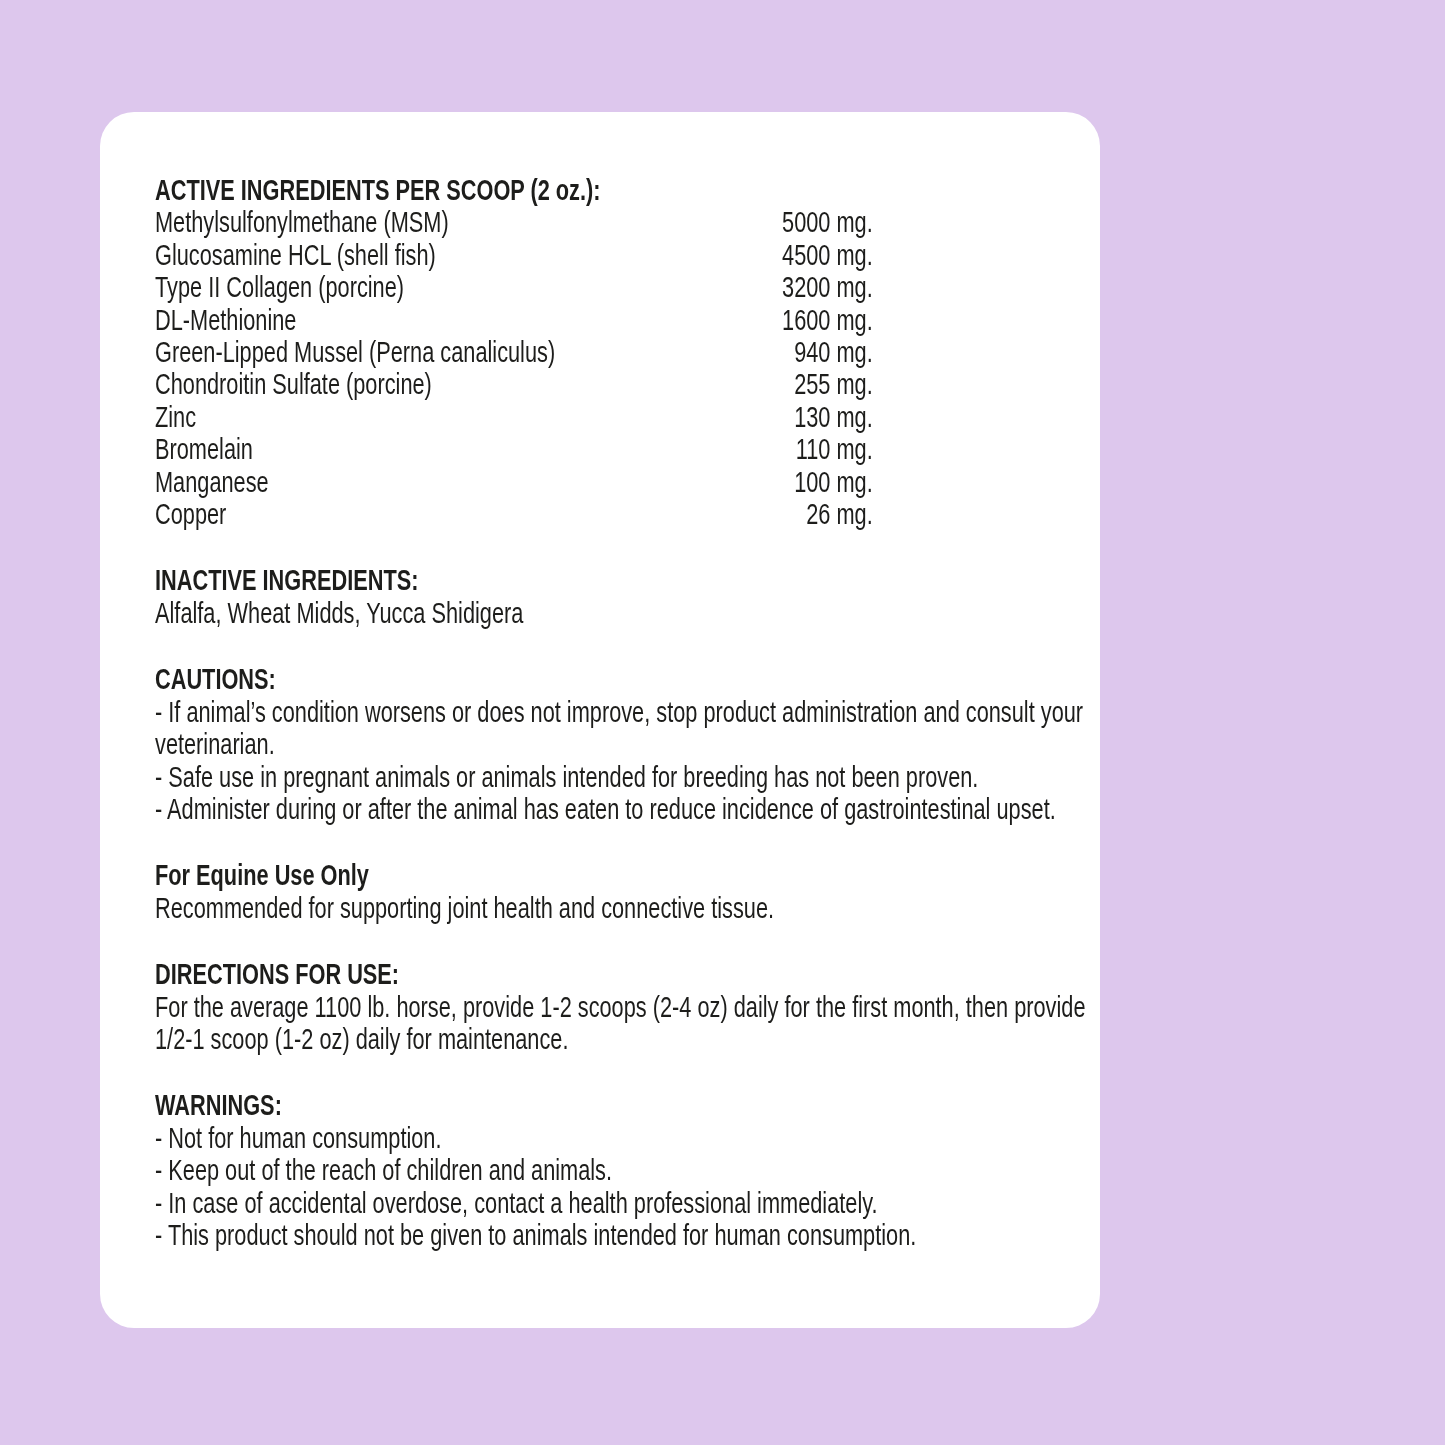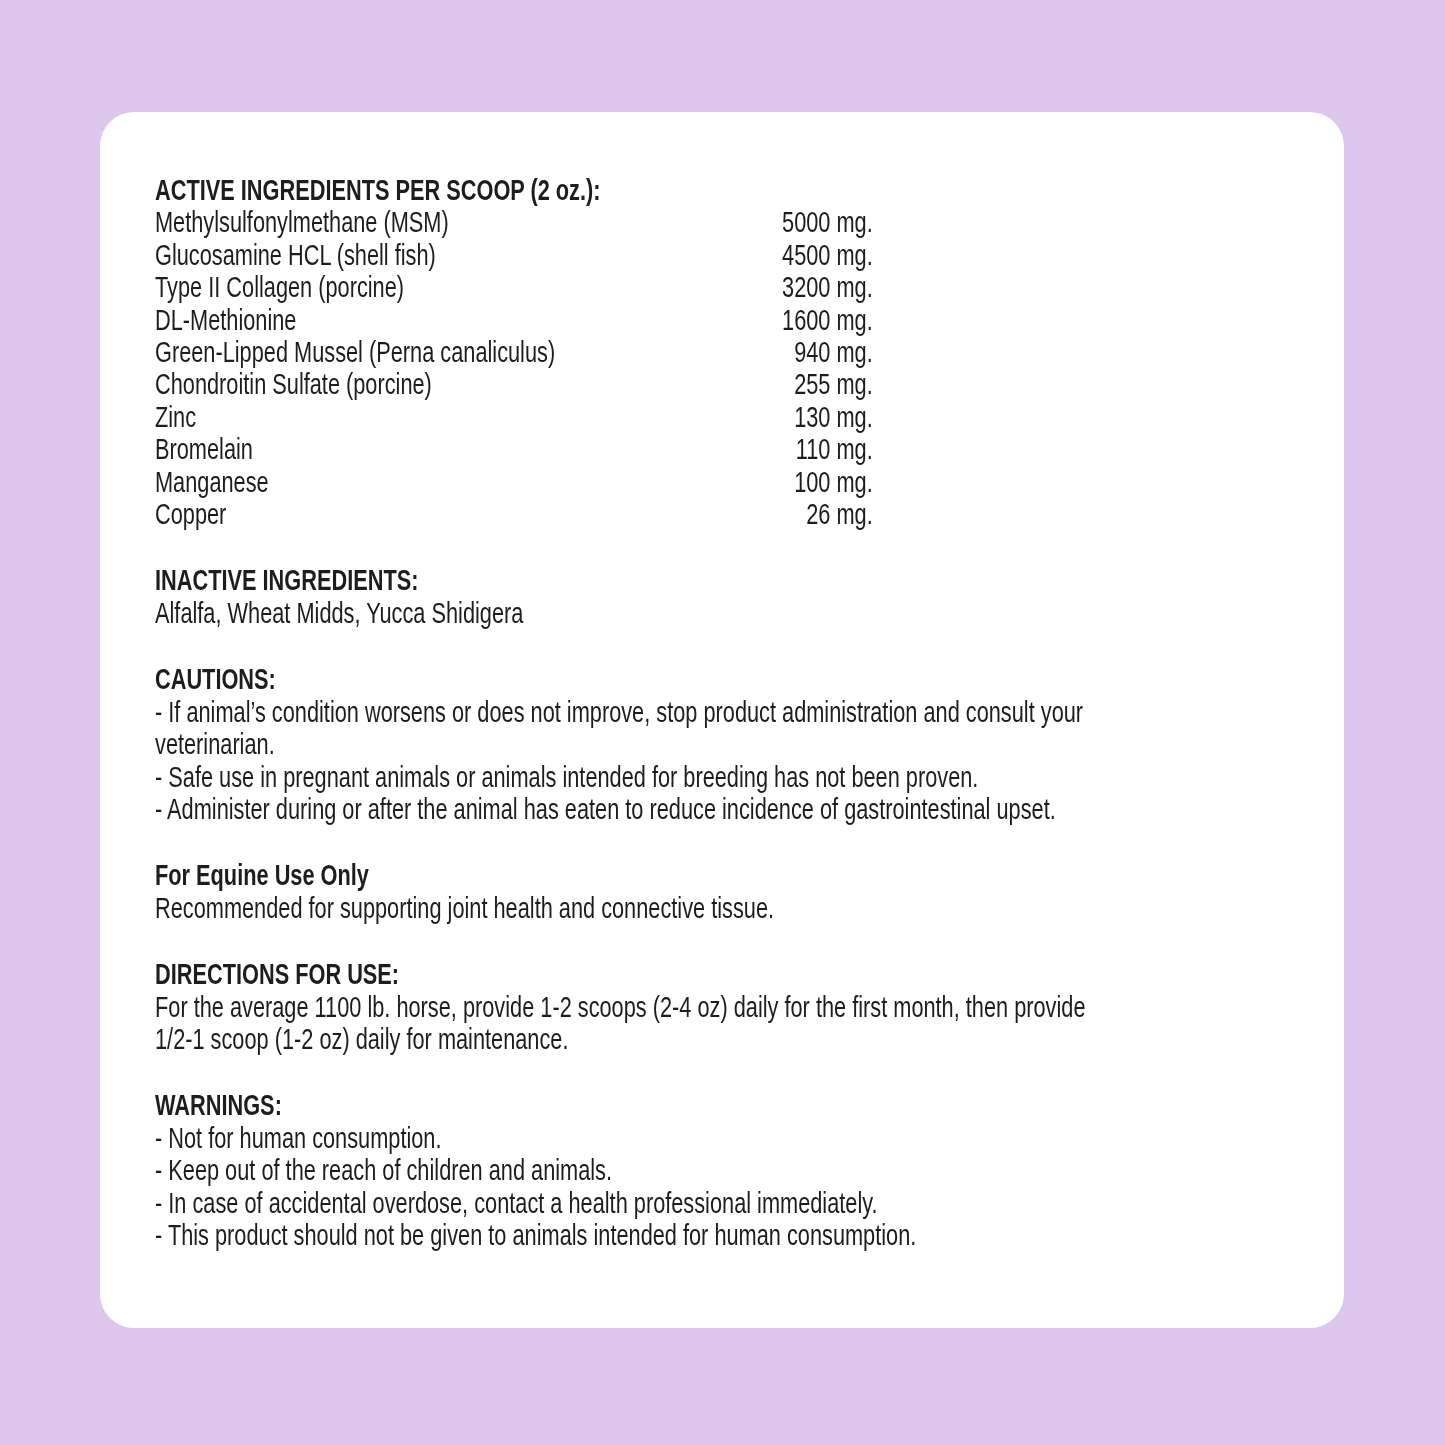--- a/index.html
+++ b/index.html
@@ -16,21 +16,21 @@
   }
   .page {
     position: relative;
     width: 1445px;
     height: 1445px;
   }
   .card {
     position: absolute;
     left: 100px;
     top: 112px;
-    width: 1244px;
+    width: 1000px;
     height: 1216px;
     background: #FFFFFF;
     border-radius: 34px;
     box-sizing: border-box;
     padding: 62px 0 0 55px;
     overflow: hidden;
   }
   
   .content {
     width: 1516px;

